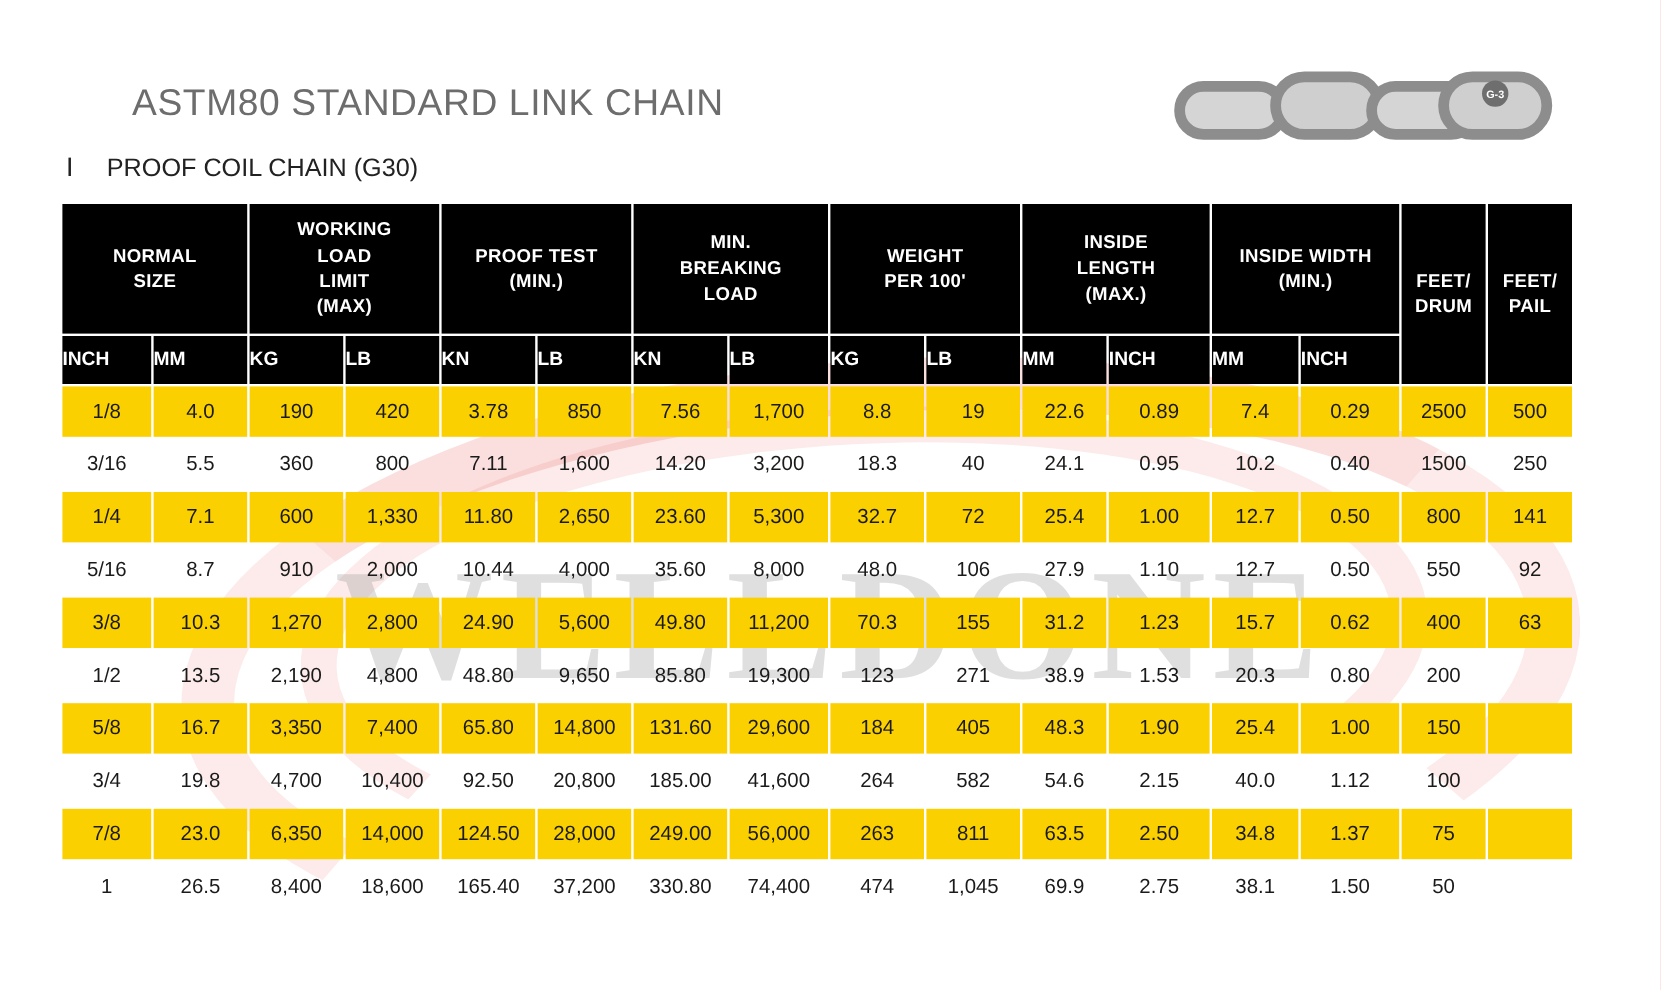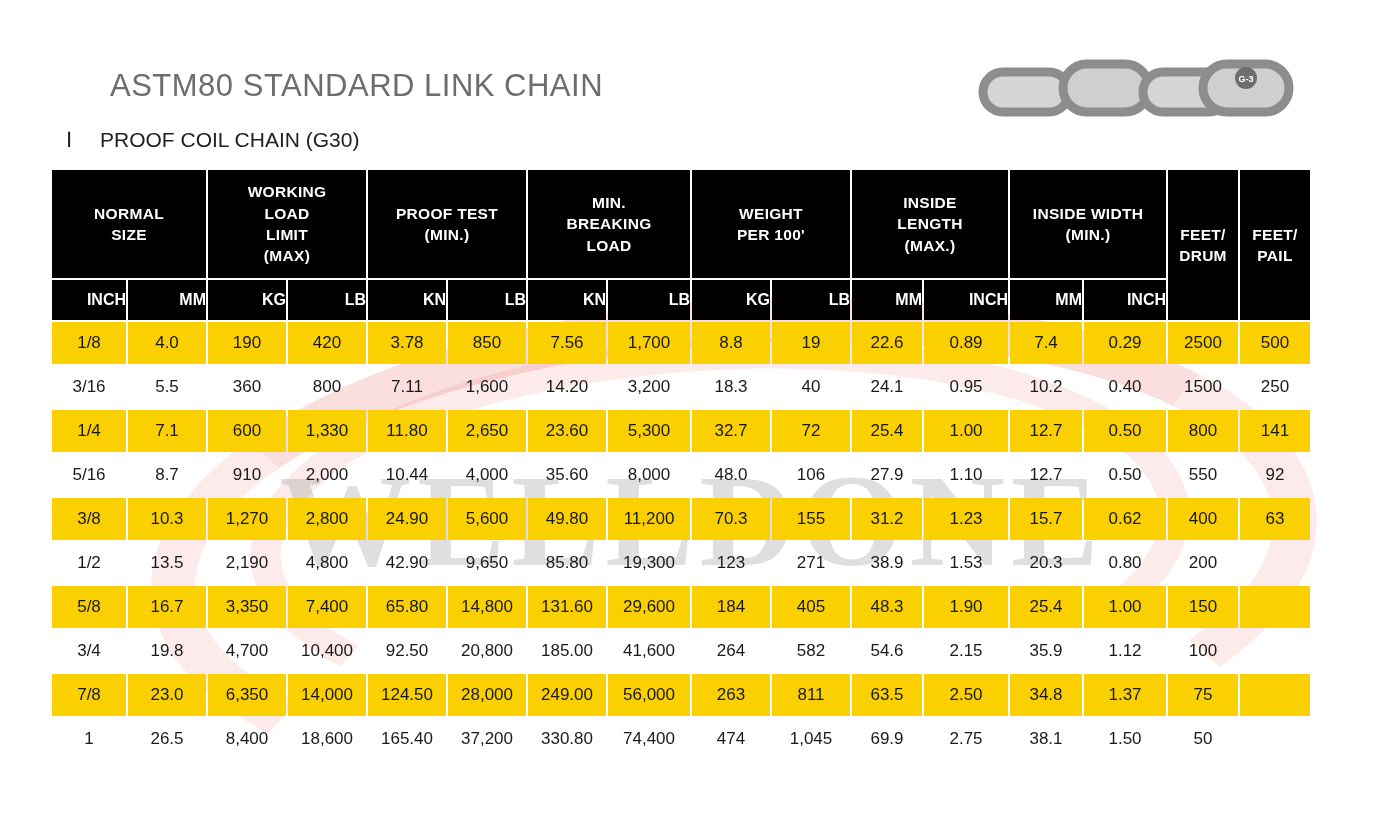--- a/index.html
+++ b/index.html
@@ -80,21 +80,21 @@
     left: 110px;
     top: 68px;
     font-size: 31px;
     color: #6d6d6d;
     font-family: "Liberation Sans", sans-serif;
     letter-spacing: 0.5px;
     white-space: nowrap;
   }
   #section-title {
     position: absolute;
-    left: 66px;
+    left: 55px;
     top: 128px;
     font-size: 21px;
     color: #222222;
     white-space: nowrap;
   }
   #section-numeral {
     display: inline-block;
     width: 34px;
   }
 
@@ -128,21 +128,21 @@
     text-align: center;
     vertical-align: middle;
     line-height: 1.38;
     letter-spacing: 0.3px;
   }
   .ucell {
     background: #000000;
     color: #ffffff;
     font-weight: bold;
     font-size: 16px;
-    text-align: right;
+    text-align: left;
     vertical-align: middle;
     height: 40px;
   }
   .dcell {
     text-align: center;
     vertical-align: middle;
     height: 42px;
     font-size: 17px;
     color: #1a1a1a;
     background: transparent;
@@ -372,21 +372,21 @@
           <td class="dcell">15.7</td>
           <td class="dcell">0.62</td>
           <td class="dcell">400</td>
           <td class="dcell">63</td>
         </tr>
         <tr>
           <td class="dcell">1/2</td>
           <td class="dcell">13.5</td>
           <td class="dcell">2,190</td>
           <td class="dcell">4,800</td>
-          <td class="dcell">42.90</td>
+          <td class="dcell">48.80</td>
           <td class="dcell">9,650</td>
           <td class="dcell">85.80</td>
           <td class="dcell">19,300</td>
           <td class="dcell">123</td>
           <td class="dcell">271</td>
           <td class="dcell">38.9</td>
           <td class="dcell">1.53</td>
           <td class="dcell">20.3</td>
           <td class="dcell">0.80</td>
           <td class="dcell">200</td>
@@ -416,21 +416,21 @@
           <td class="dcell">4,700</td>
           <td class="dcell">10,400</td>
           <td class="dcell">92.50</td>
           <td class="dcell">20,800</td>
           <td class="dcell">185.00</td>
           <td class="dcell">41,600</td>
           <td class="dcell">264</td>
           <td class="dcell">582</td>
           <td class="dcell">54.6</td>
           <td class="dcell">2.15</td>
-          <td class="dcell">35.9</td>
+          <td class="dcell">40.0</td>
           <td class="dcell">1.12</td>
           <td class="dcell">100</td>
           <td class="dcell empty"></td>
         </tr>
         <tr class="hl">
           <td class="dcell">7/8</td>
           <td class="dcell">23.0</td>
           <td class="dcell">6,350</td>
           <td class="dcell">14,000</td>
           <td class="dcell">124.50</td>

